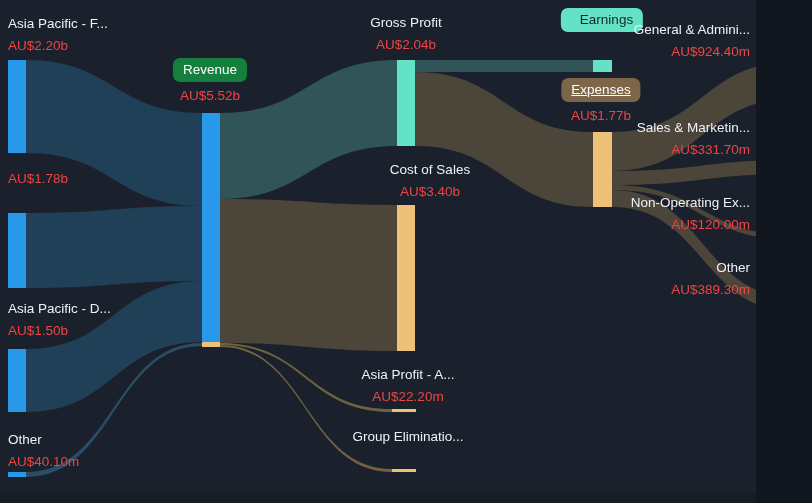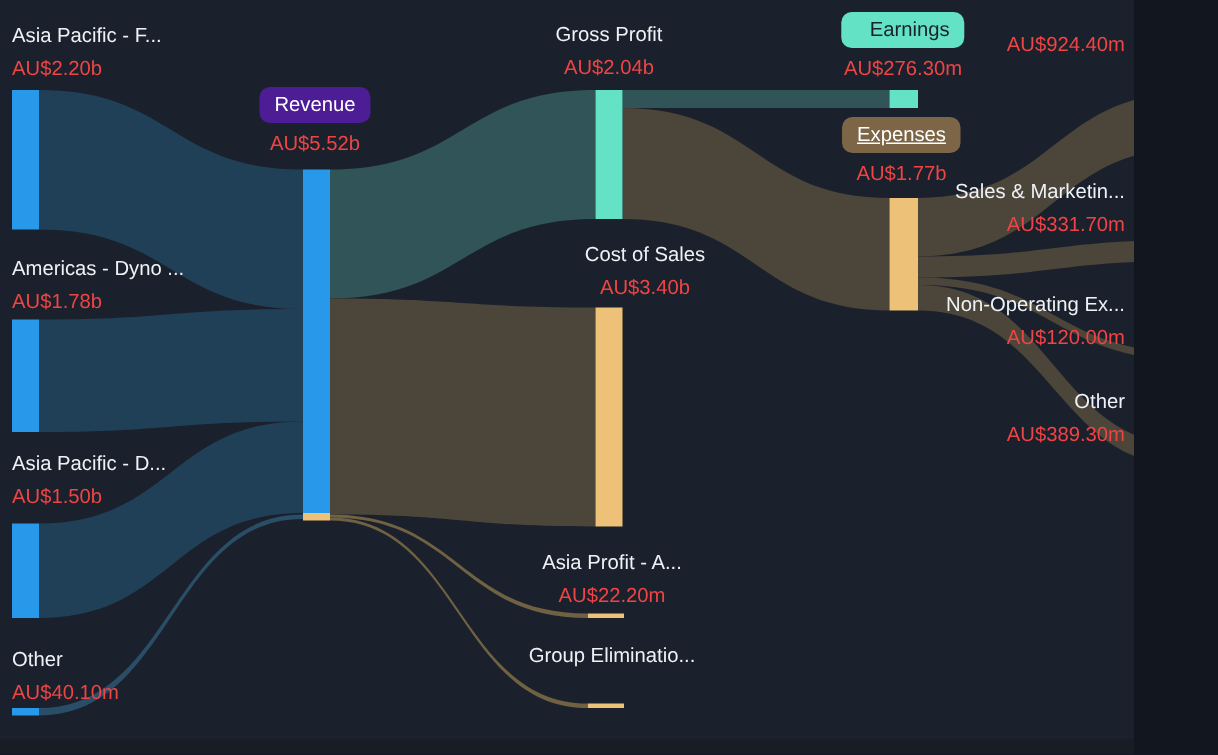--- a/index.html
+++ b/index.html
@@ -59,50 +59,50 @@
       <div class="node" style="left: 793px; top: 160px; width: 19px; height: 14px; background: rgb(238, 193, 120);"></div>
       <div class="node" style="left: 793px; top: 235px; width: 19px; height: 5px; background: rgb(238, 193, 120);"></div>
       <div class="node" style="left: 793px; top: 297px; width: 19px; height: 14px; background: rgb(238, 193, 120);"></div>
     </div>
   <div>
       <div class="label left" style="top: 13px; left: 8px;">
         <div class="title">Asia Pacific - F...</div>
         <div class="value">AU$2.20b</div>
       </div>
       <div class="label left" style="top: 168px; left: 8px;">
-        <div class="title">Americas - Dyno ...</div>
         <div class="value">AU$1.78b</div>
       </div>
       <div class="label left" style="top: 298px; left: 8px;">
         <div class="title">Asia Pacific - D...</div>
         <div class="value">AU$1.50b</div>
       </div>
       <div class="label left" style="top: 429px; left: 8px;">
         <div class="title">Other</div>
         <div class="value">AU$40.10m</div>
       </div>
-      <div class="label center" style="top: 58px; left: 210px;"><span class="pill" style="background: #4c1d95; color: rgb(255, 255, 255); text-align: center;">Revenue</span><div class="value">AU$5.52b</div></div>
+      <div class="label center" style="top: 58px; left: 210px;"><span class="pill" style="background: #15803d; color: rgb(255, 255, 255); text-align: center;">Revenue</span><div class="value">AU$5.52b</div></div>
       <div class="label center" style="top: 12px; left: 406px;">
         <div class="title">Gross Profit</div>
         <div class="value">AU$2.04b</div>
       </div>
       <div class="label center" style="top: 159px; left: 430px;">
         <div class="title">Cost of Sales</div>
         <div class="value">AU$3.40b</div>
       </div>
       <div class="label center" style="top: 364px; left: 408px;">
         <div class="title">Asia Profit - A...</div>
         <div class="value">AU$22.20m</div>
       </div>
       <div class="label center" style="top: 426px; left: 408px;">
         <div class="title">Group Eliminatio...</div>
       </div>
-      <div class="label center" style="top: 8px; left: 602px;"><span class="pill" style="background: rgb(99, 226, 198); color: rgb(25, 33, 43); padding-left: 19px;">Earnings</span><div class="value">AU$276.30m</div></div>
+      <div class="label center" style="top: 8px; left: 602px;"><span class="pill" style="background: rgb(99, 226, 198); color: rgb(25, 33, 43); padding-left: 19px;">Earnings</span></div>
       <div class="label center" style="top: 78px; left: 601px;"><span class="pill" style="background: rgb(125, 102, 71); color: rgb(255, 255, 255); text-decoration: underline;">Expenses</span><div class="value">AU$1.77b</div></div>
       <div class="label right" style="top: 19px; right: 6px;">
+        <div class="title">General &amp; Admini...</div>
         <div class="value">AU$924.40m</div>
       </div>
       <div class="label right" style="top: 117px; right: 6px;">
         <div class="title">Sales &amp; Marketin...</div>
         <div class="value">AU$331.70m</div>
       </div>
       <div class="label right" style="top: 192px; right: 6px;">
         <div class="title">Non-Operating Ex...</div>
         <div class="value">AU$120.00m</div>
       </div>

